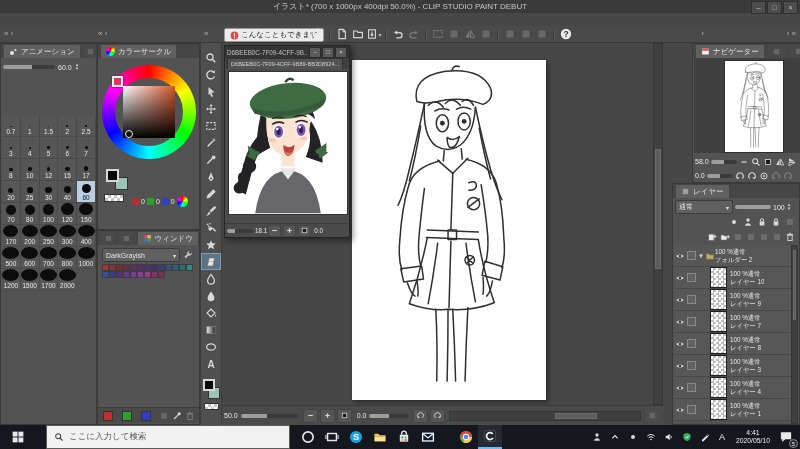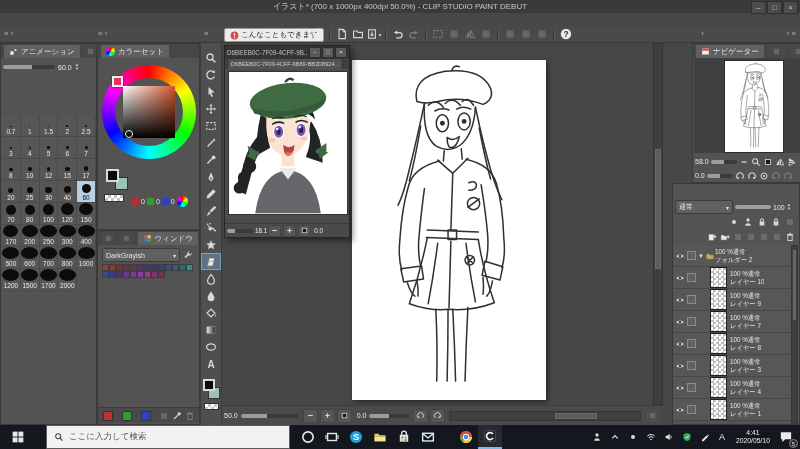--- a/index.html
+++ b/index.html
@@ -538,21 +538,21 @@
           <span class="bdot" style="height: 17px; width: 17px;"></span>
           <span class="blbl">2000</span>
         </div>
       </div>
   </div>
 
   <div class="panel" style="left:97px;top:43px;width:103px;height:187px;">
     <div class="ptabbar">
       <span class="ptab">
         <span class="rainbow icon9"></span>
-        <span>カラーセット</span>
+        <span>カラーサークル</span>
       </span>
     </div>
     <div class="ring" style="left:4px;top:21px;width:94px;height:94px;"></div>
     <div class="svsquare" style="left:25px;top:42px;width:52px;height:52px;"></div>
     <div class="ringmark" style="left:14px;top:32px;"></div>
     <div class="sqmark" style="left:27px;top:86px;"></div>
     <div class="chip" style="left:8px;top:125px;width:13px;height:13px;background:#0a0a0a;border:2px solid #d8d8d8;z-index:3;"></div>
     <div class="chip" style="left:17px;top:133px;width:13px;height:13px;background:#9cc3b8;border:1px solid #333;z-index:2;"></div>
     <div class="chip checker" style="left:6px;top:150px;width:20px;height:8px;border:1px solid #333;"></div>
     <div class="abs" style="left:34px;top:152px;display:flex;align-items:center;gap:2px;">
@@ -1036,20 +1036,30 @@
       <span class="icon10 dim" data-icon="rot-r">
           <svg viewBox="0 0 12 12">
             <path d="M8.8,9 A4,4 0 1 0 3.2,9" fill="none" stroke="#d8d8d8" stroke-width="1.3"></path>
             <path d="M10.4,7.2 L8.6,9.8 6.4,8 Z" fill="#d8d8d8"></path>
           </svg>
         </span>
     </div>
   </div>
 
   <div class="panel" style="left:672px;top:183px;width:128px;height:242px;">
+    <div class="ptabbar">
+      <span class="ptab">
+        <span class="icon9" data-icon="generic">
+            <svg viewBox="0 0 12 12">
+              <rect x="2.5" y="2.5" width="7" height="7" fill="#9f9f9f"></rect>
+            </svg>
+          </span>
+        <span>レイヤー</span>
+      </span>
+    </div>
     <div class="abs" style="left:2px;top:16px;width:124px;height:14px;display:flex;align-items:center;gap:2px;">
       <span class="dropdown" style="width:50px;">
         <span>通常</span>
         <span style="font-size:6px;">▾</span>
       </span>
       <span class="slider" style="width:36px;">
           <i style="width:100%"></i>
         </span>
       <span class="val">100</span>
       <span class="stepper">

